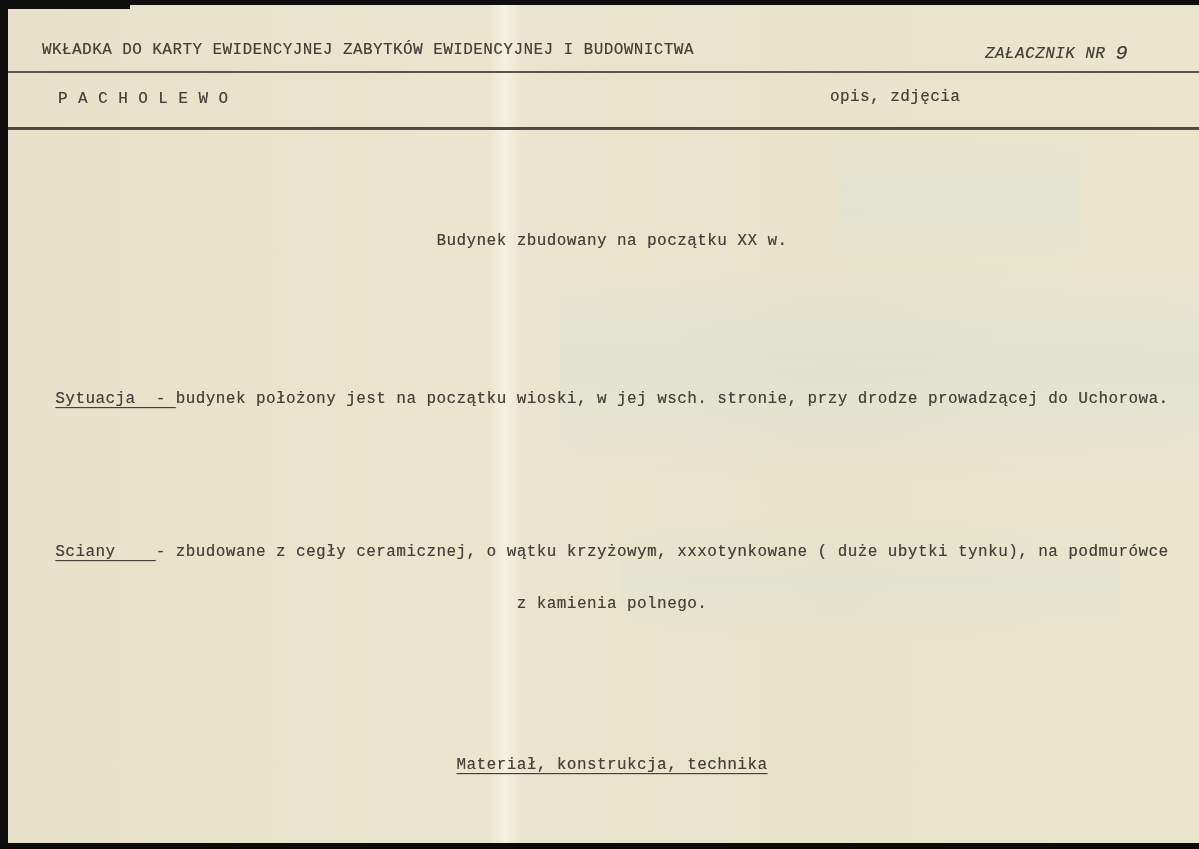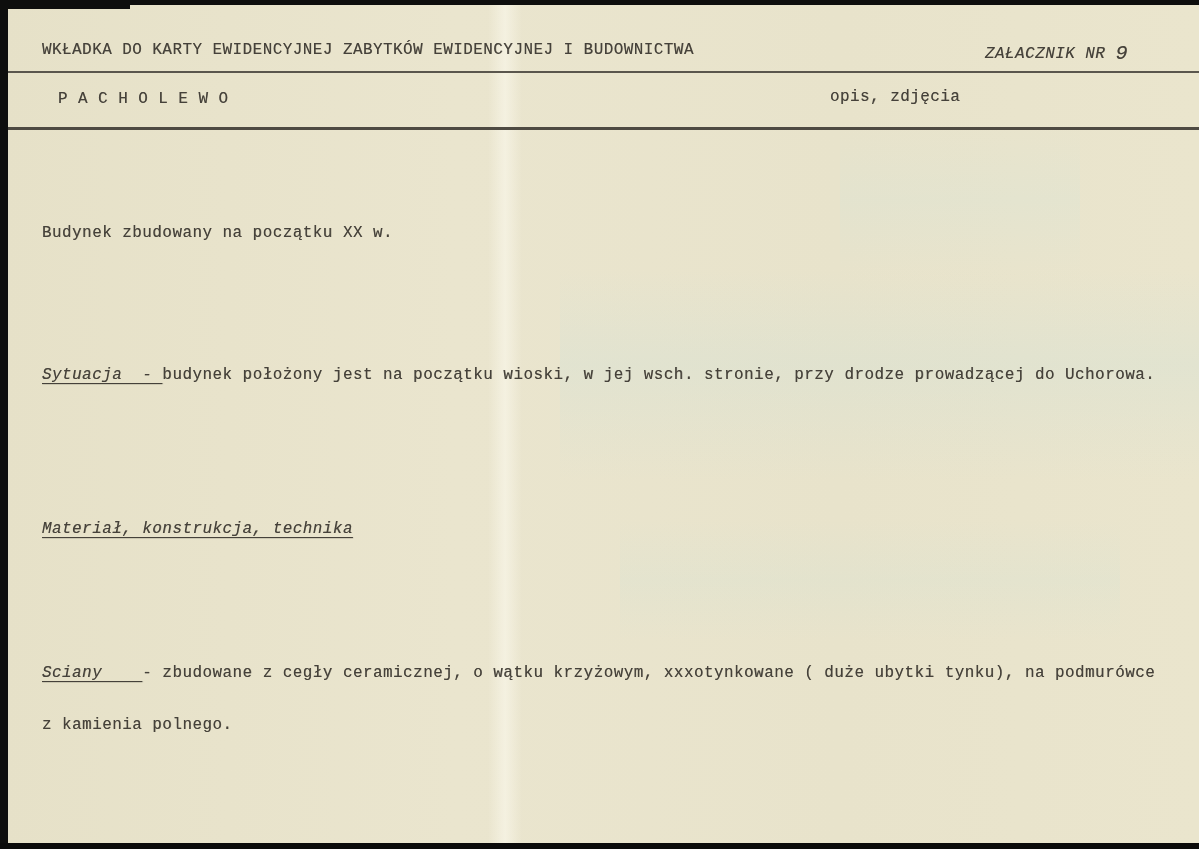--- a/index.html
+++ b/index.html
@@ -51,27 +51,26 @@
     text-shadow: 0.3px 0.3px 0.5px rgba(64,60,50,0.55);
   }
   .h-title    { position: absolute; left: 42px;  top: 41px; }
   .h-att      { position: absolute; left: 985px; top: 41px; font-style: italic; }
   .h-att-no   { font-size: 20px; letter-spacing: 0; position: relative; top: 1px; }
   .h-place    { position: absolute; left: 58px;  top: 90px; }
   .h-object   { position: absolute; left: 344px; top: 90px; }
   .h-contents { position: absolute; left: 830px; top: 88px; }
 
   .doc { position: absolute; left: 42px; top: 135px; width: 1140px; }
-  .para { margin: 0; }
+  .para { margin: 8px; text-align: center; }
   .line { display: block; white-space: pre; line-height: 16.3px; }
   .u {
     text-decoration: underline;
     text-decoration-thickness: 1.4px;
     text-underline-offset: 3.5px;
-    font-style: italic;
   }
 </style>
 </head>
 <body>
 
 <div class="sheet">
   <div class="band-vert"></div>
   <div class="tint-a"></div>
   <div class="tint-b"></div>
   <div class="tint-c"></div>
@@ -89,27 +88,27 @@
   <div class="doc t">
 
     <p class="para">
       <span class="line"><span>Budynek zbudowany na początku XX w.</span></span>
     </p>
 
     <p class="para">
       <span class="line"><span class="u">Sytuacja  - </span><span>budynek położony jest na początku wioski, w jej wsch. stronie, przy drodze prowadzącej do Uchorowa.</span></span>
     </p>
 
-    <p class="para" style="margin-top:11px">
-      <span class="line"><span class="u">Materiał, konstrukcja, technika</span></span>
-    </p>
-
     <p class="para" style="margin-top:2px">
       <span class="line"><span class="u">Sciany    </span><span>- zbudowane z cegły ceramicznej, o wątku krzyżowym, xxxotynkowane ( duże ubytki tynku), na podmurówce</span></span>
       <span class="line">z kamienia polnego.</span>
+    </p>
+
+    <p class="para" style="margin-top:11px">
+      <span class="line"><span class="u">Materiał, konstrukcja, technika</span></span>
     </p>
 
     
 
     
 
     
 
     
 

